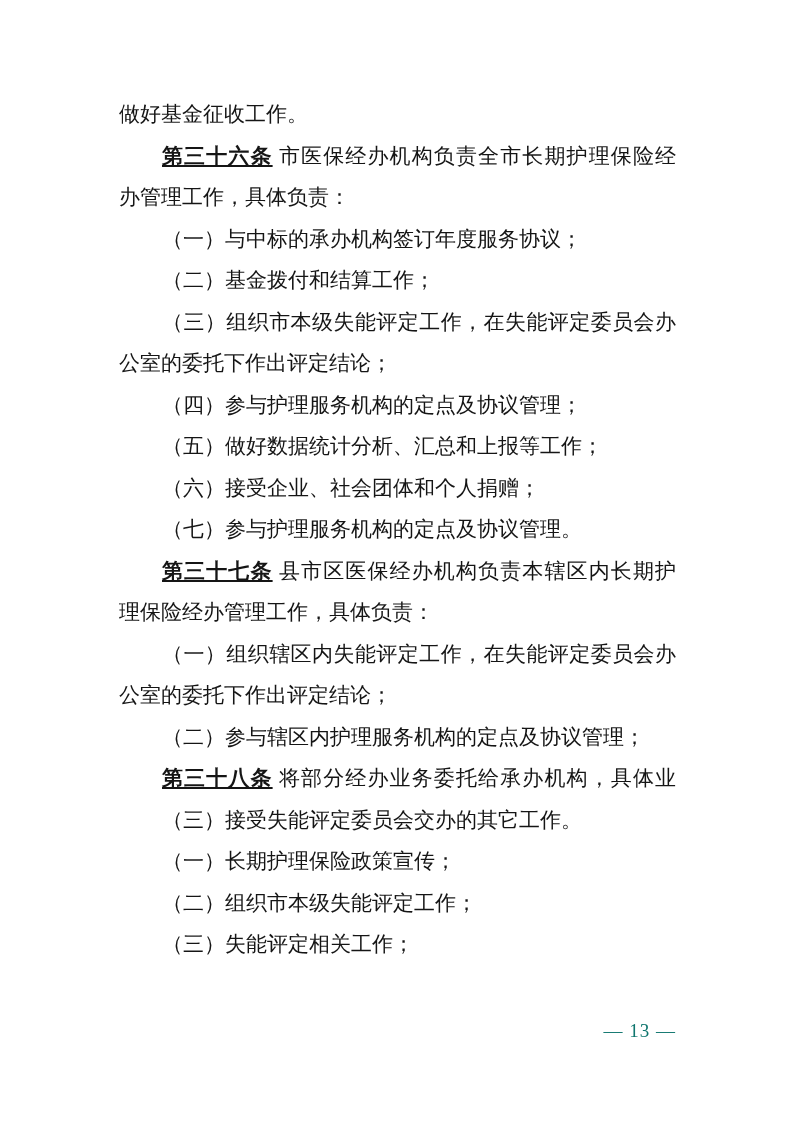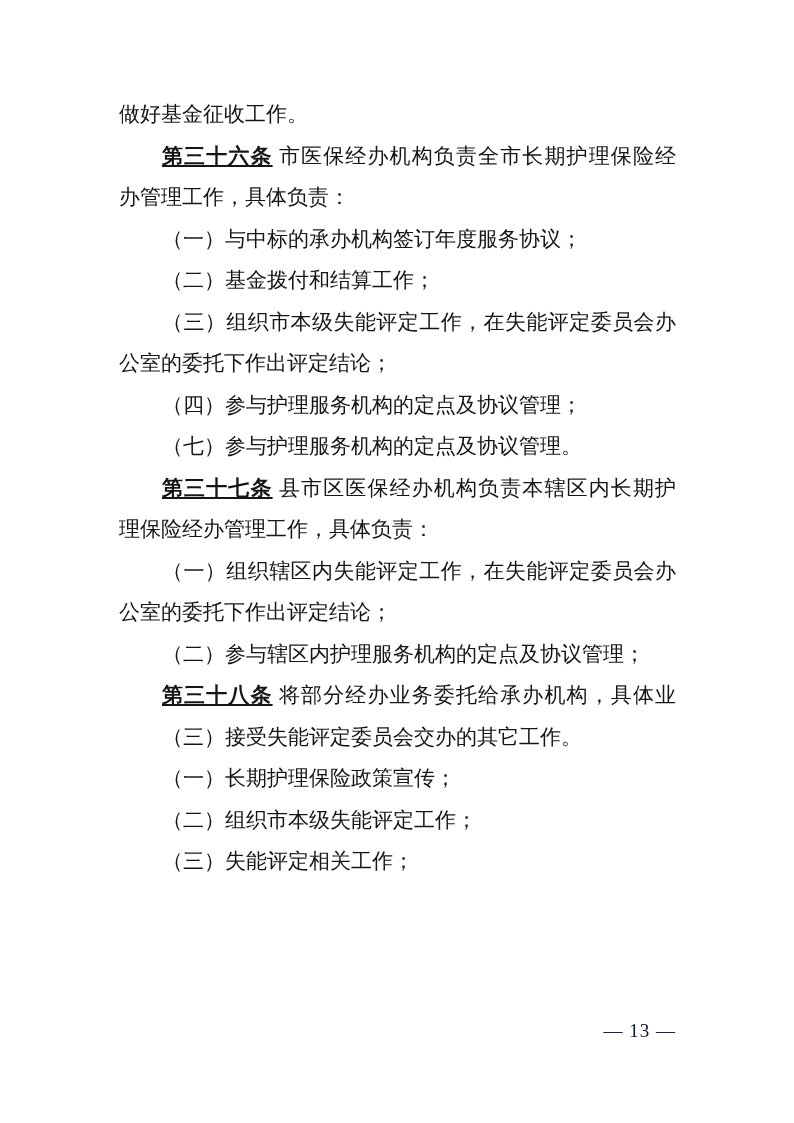--- a/index.html
+++ b/index.html
@@ -46,36 +46,38 @@
   .page-number {
     position: absolute;
     top: 1018px;
     left: 119px;
     width: 557px;
     height: 26px;
     line-height: 26px;
     text-align: right;
     font-size: 19px;
     letter-spacing: 1px;
-    color: #0f172a;
+    color: #0f766e;
   }
 </style>
 </head>
 <body>
 
 <div class="page">
   <div class="doc" id="doc">
       <div class="doc-line"><span class="body-text">做好基金征收工作。</span></div>
       <div class="doc-line indent full"><span class="lead">第三十六条</span><span class="body-text"> 市医保经办机构负责全市长期护理保险经</span></div>
       <div class="doc-line"><span class="body-text">办管理工作，具体负责：</span></div>
       <div class="doc-line indent"><span class="body-text">（一）与中标的承办机构签订年度服务协议；</span></div>
       <div class="doc-line indent"><span class="body-text">（二）基金拨付和结算工作；</span></div>
       <div class="doc-line indent full"><span class="body-text">（三）组织市本级失能评定工作，在失能评定委员会办</span></div>
       <div class="doc-line"><span class="body-text">公室的委托下作出评定结论；</span></div>
       <div class="doc-line indent"><span class="body-text">（四）参与护理服务机构的定点及协议管理；</span></div>
+      <div class="doc-line indent"><span class="body-text">（五）做好数据统计分析、汇总和上报等工作；</span></div>
+      <div class="doc-line indent"><span class="body-text">（六）接受企业、社会团体和个人捐赠；</span></div>
       <div class="doc-line indent"><span class="body-text">（七）参与护理服务机构的定点及协议管理。</span></div>
       <div class="doc-line indent full"><span class="lead">第三十七条</span><span class="body-text"> 县市区医保经办机构负责本辖区内长期护</span></div>
       <div class="doc-line"><span class="body-text">理保险经办管理工作，具体负责：</span></div>
       <div class="doc-line indent full"><span class="body-text">（一）组织辖区内失能评定工作，在失能评定委员会办</span></div>
       <div class="doc-line"><span class="body-text">公室的委托下作出评定结论；</span></div>
       <div class="doc-line indent"><span class="body-text">（二）参与辖区内护理服务机构的定点及协议管理；</span></div>
       <div class="doc-line indent full"><span class="lead">第三十八条</span><span class="body-text"> 将部分经办业务委托给承办机构，具体业</span></div>
       <div class="doc-line indent"><span class="body-text">（三）接受失能评定委员会交办的其它工作。</span></div>
       <div class="doc-line indent"><span class="body-text">（一）长期护理保险政策宣传；</span></div>
       <div class="doc-line indent"><span class="body-text">（二）组织市本级失能评定工作；</span></div>

